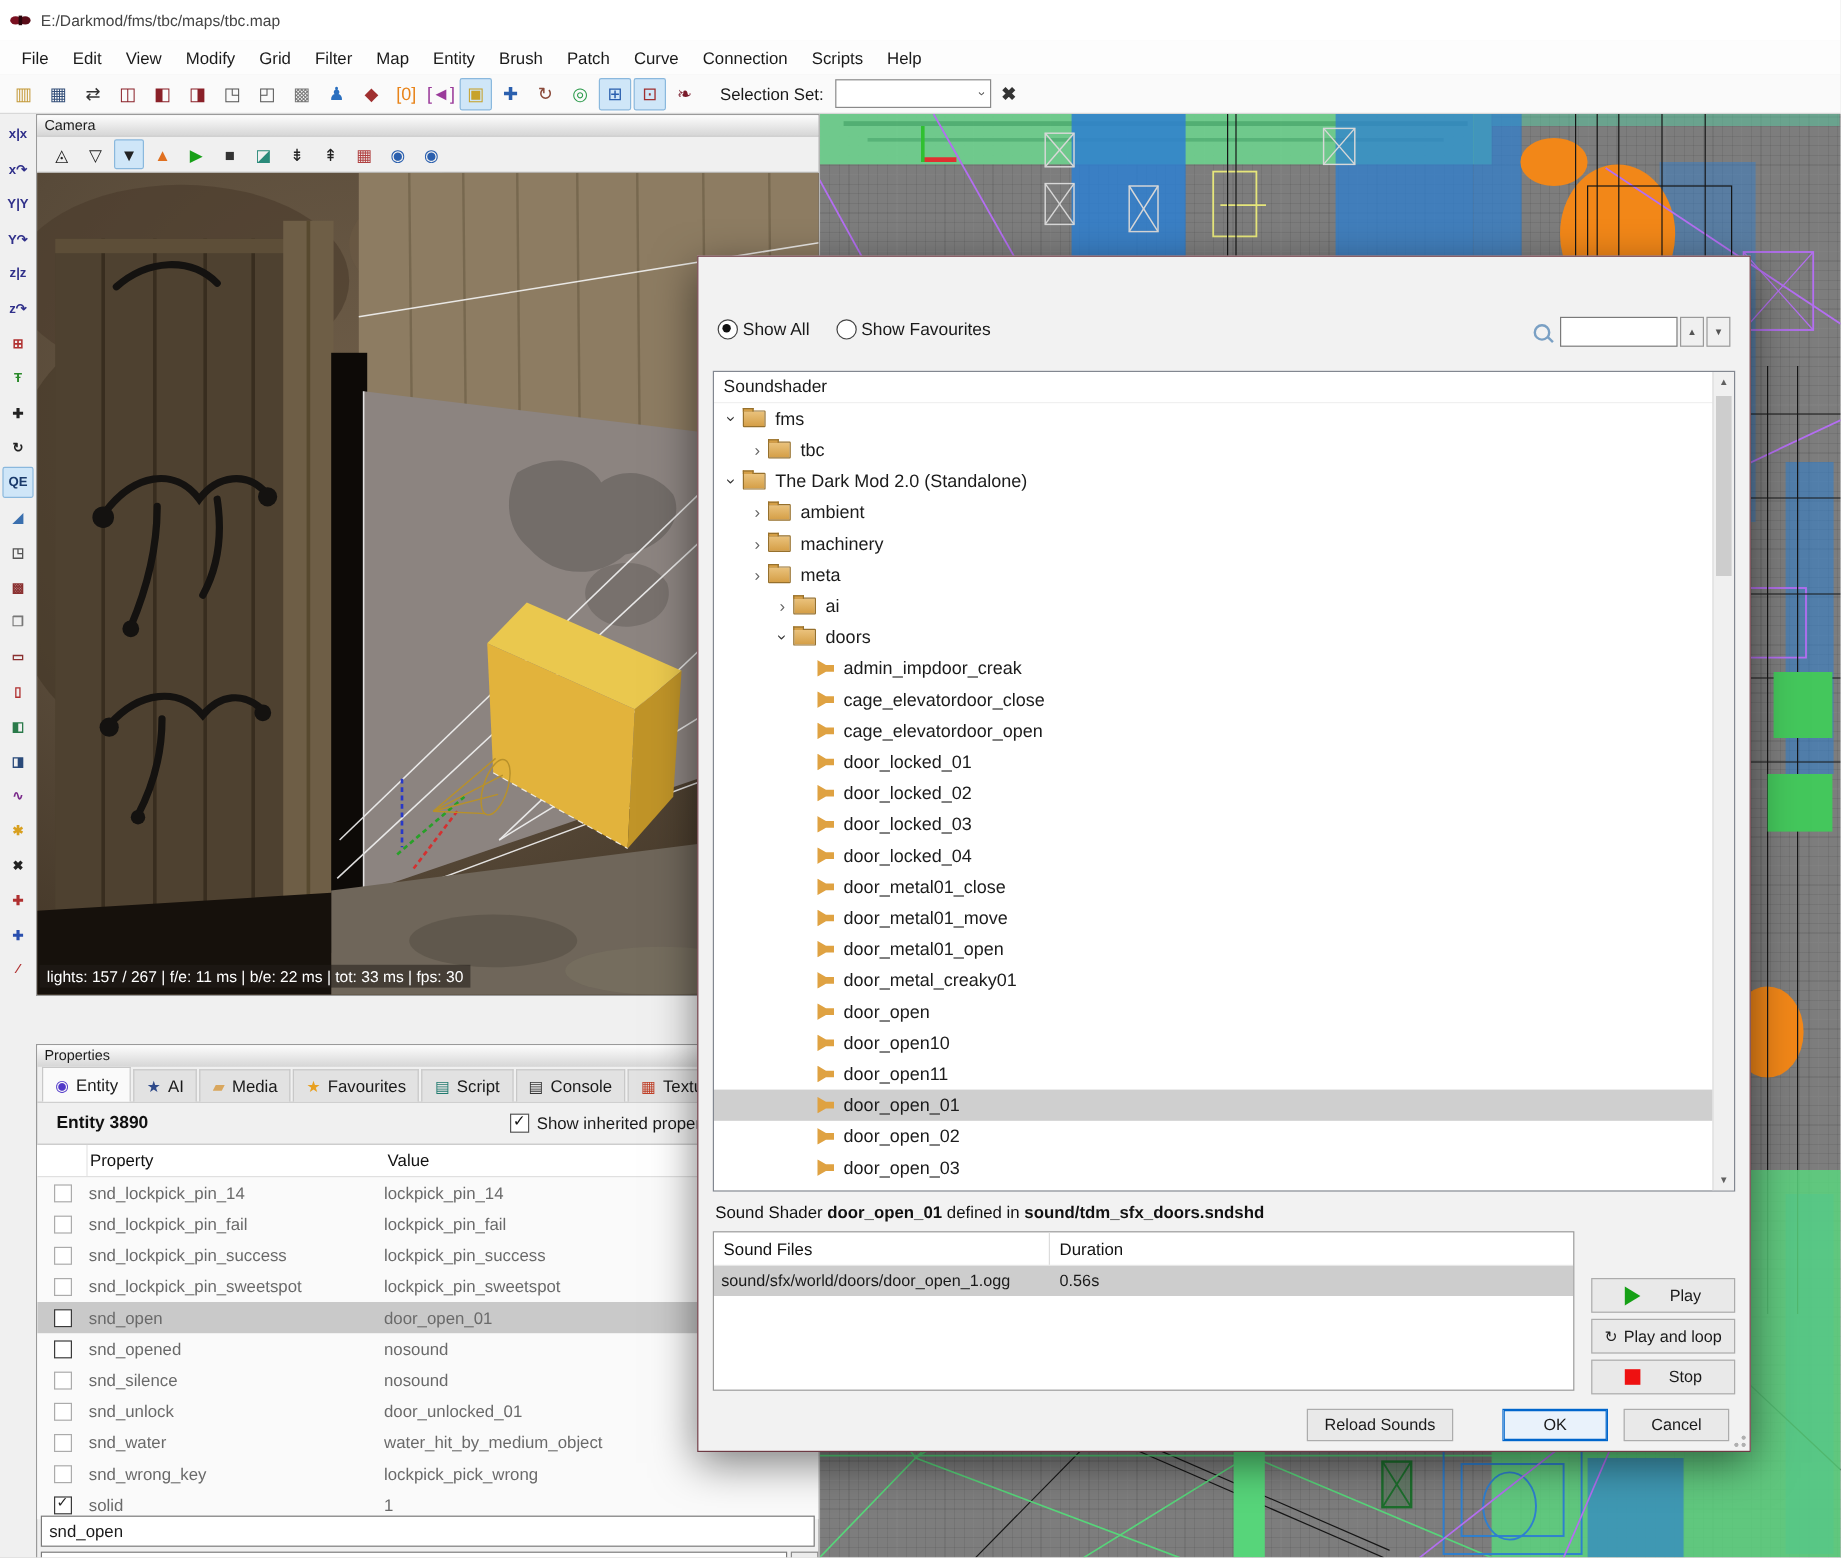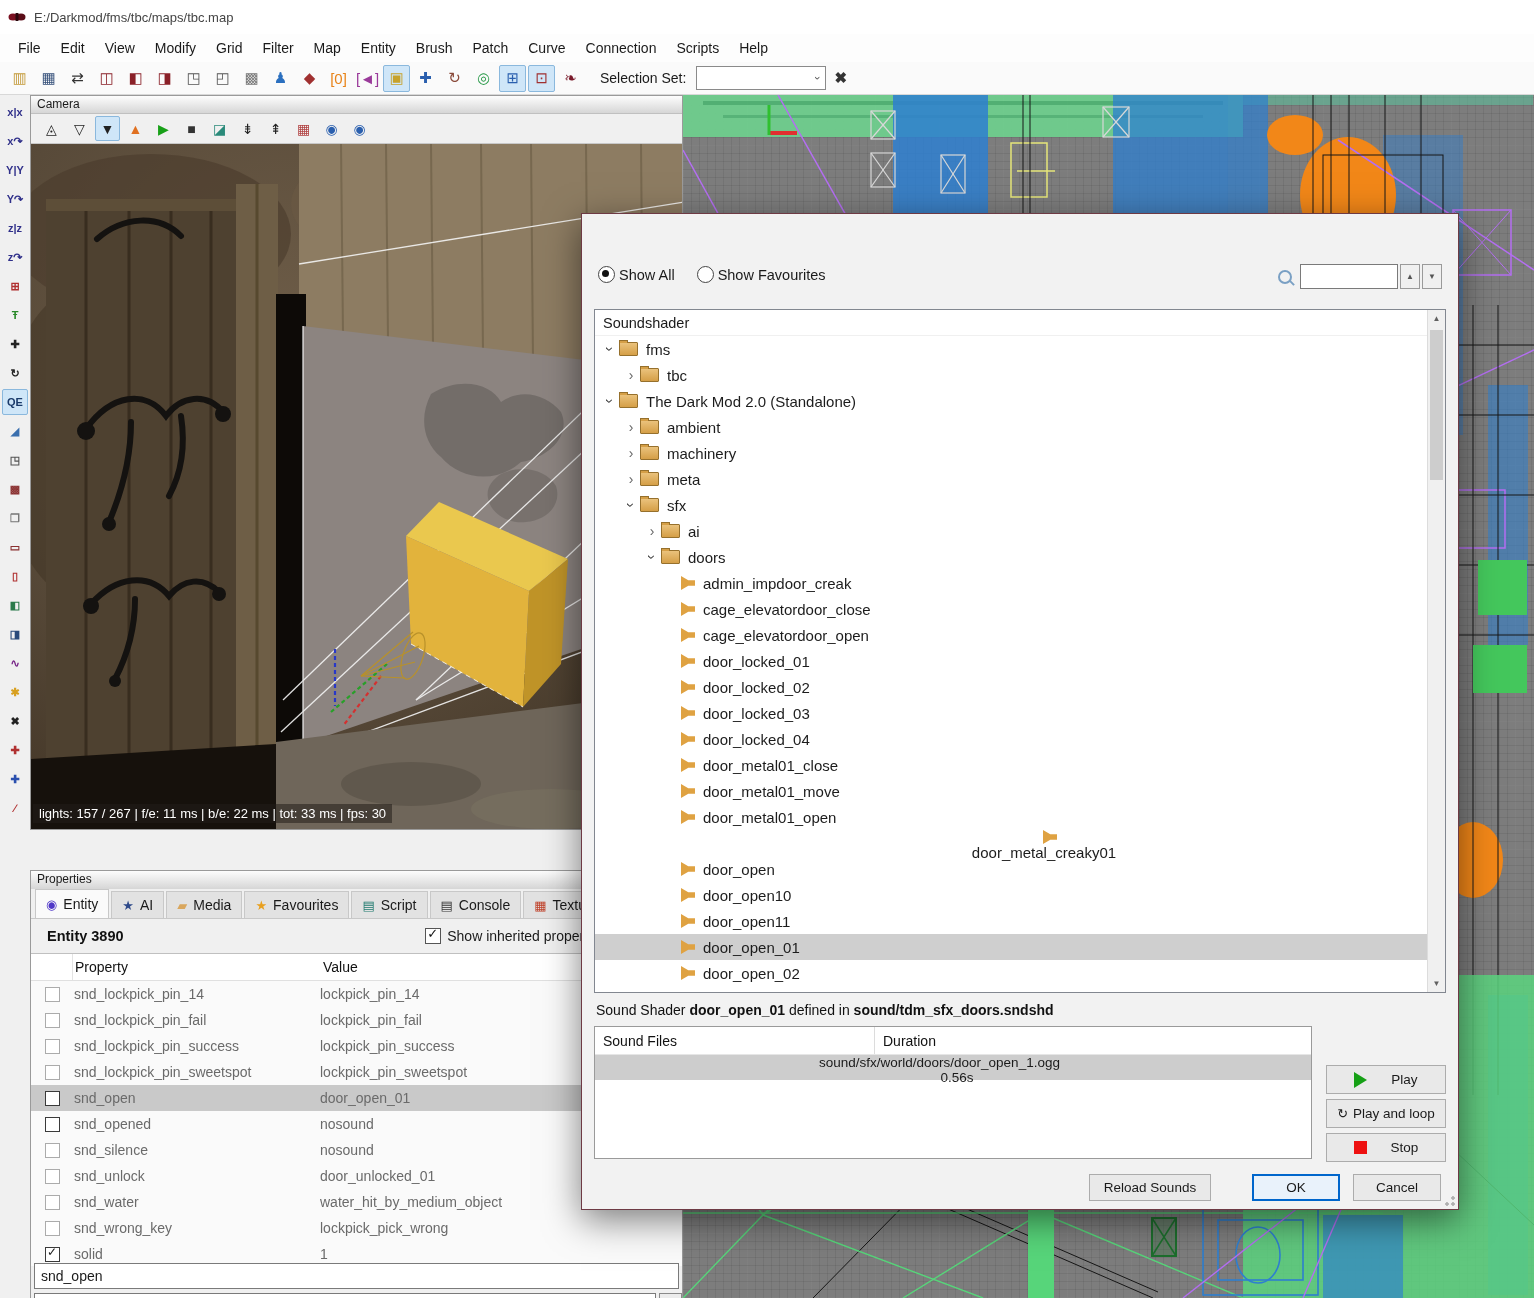--- a/index.html
+++ b/index.html
@@ -88,21 +88,21 @@
   .k-sound .tnode{width:14px;height:14px;margin-left:20px;margin-right:8px;background:#dfa242;clip-path:polygon(0 0,52% 30%,100% 30%,100% 70%,52% 70%,0 100%);}
   #treescroll{position:absolute;right:0;top:0;width:17px;height:682px;background:#f0f0f0;border-left:1px solid #dcdcdc;}
   #treescroll .arr{height:17px;display:flex;align-items:center;justify-content:center;font-size:8px;color:#606060;}
   #treescroll .thumb{position:absolute;left:2px;top:20px;width:13px;height:150px;background:#cdcdcd;}
   #treescroll .arrb{position:absolute;bottom:0;left:0;width:100%;}
   #shaderinfo{position:absolute;left:14px;top:788px;font-size:14px;color:#111;}
   #shaderinfo b{font-weight:bold;}
   #filestable{position:absolute;left:12px;top:812px;width:718px;height:133px;background:#fff;border:1px solid #9a9a9a;box-sizing:border-box;overflow:hidden;}
   #fileshead{display:flex;height:27px;align-items:center;font-size:14px;color:#111;border-bottom:1px solid #e6e6e6;}
   #fileshead .c1{width:280px;padding-left:8px;flex:none;border-right:1px solid #dcdcdc;height:100%;display:flex;align-items:center;box-sizing:border-box;}
-  .frow{display:flex;height:25px;align-items:center;font-size:13.5px;color:#1a1a1a;flex-direction:column;}
+  .frow{display:flex;height:25px;align-items:center;font-size:13.5px;color:#1a1a1a;}
   .frow.sel{background:#cdcdcd;}
   .frow .f1{width:280px;padding-left:6px;flex:none;box-sizing:border-box;white-space:nowrap;}
   .frow .f2{padding-left:8px;}
   .btn{position:absolute;background:#e9e9e9;border:1px solid #acacac;font-size:13.5px;color:#1a1a1a;display:flex;align-items:center;justify-content:center;box-sizing:border-box;gap:24px;}
   #btnplay{left:744px;top:851px;width:120px;height:29px;}
   #btnloop{left:744px;top:885px;width:120px;height:29px;gap:5px;}
   #btnstop{left:744px;top:919px;width:120px;height:29px;}
   #btnreload{left:507px;top:960px;width:122px;height:27px;}
   #btnok{left:670px;top:960px;width:88px;height:27px;border:1px solid #0066cc;box-shadow:inset 0 0 0 1px #0066cc;background:#e9f2fb;}
   #btncancel{left:771px;top:960px;width:88px;height:27px;}
@@ -593,25 +593,20 @@
             <span class="tnode"></span>
             <span class="tlab">machinery</span>
           </div>
 
           <div class="trow k-folder x-closed" style="padding-left: 27px;">
             <span class="texp"></span>
             <span class="tnode"></span>
             <span class="tlab">meta</span>
           </div>
 
-          <div class="trow k-folder x-open" style="padding-left: 27px;">
-            <span class="texp"></span>
-            <span class="tnode"></span>
-            <span class="tlab">sfx</span>
-          </div>
 
           <div class="trow k-folder x-closed" style="padding-left: 48px;">
             <span class="texp"></span>
             <span class="tnode"></span>
             <span class="tlab">ai</span>
           </div>
 
           <div class="trow k-folder x-open" style="padding-left: 48px;">
             <span class="texp"></span>
             <span class="tnode"></span>
@@ -671,21 +666,21 @@
             <span class="tnode"></span>
             <span class="tlab">door_metal01_move</span>
           </div>
 
           <div class="trow k-sound" style="padding-left: 48px;">
             <span class="texp"></span>
             <span class="tnode"></span>
             <span class="tlab">door_metal01_open</span>
           </div>
 
-          <div class="trow k-sound" style="padding-left: 48px; flex-direction: column;">
+          <div class="trow k-sound" style="padding-left: 48px;">
             <span class="texp"></span>
             <span class="tnode"></span>
             <span class="tlab">door_metal_creaky01</span>
           </div>
 
           <div class="trow k-sound" style="padding-left: 48px;">
             <span class="texp"></span>
             <span class="tnode"></span>
             <span class="tlab">door_open</span>
           </div>

